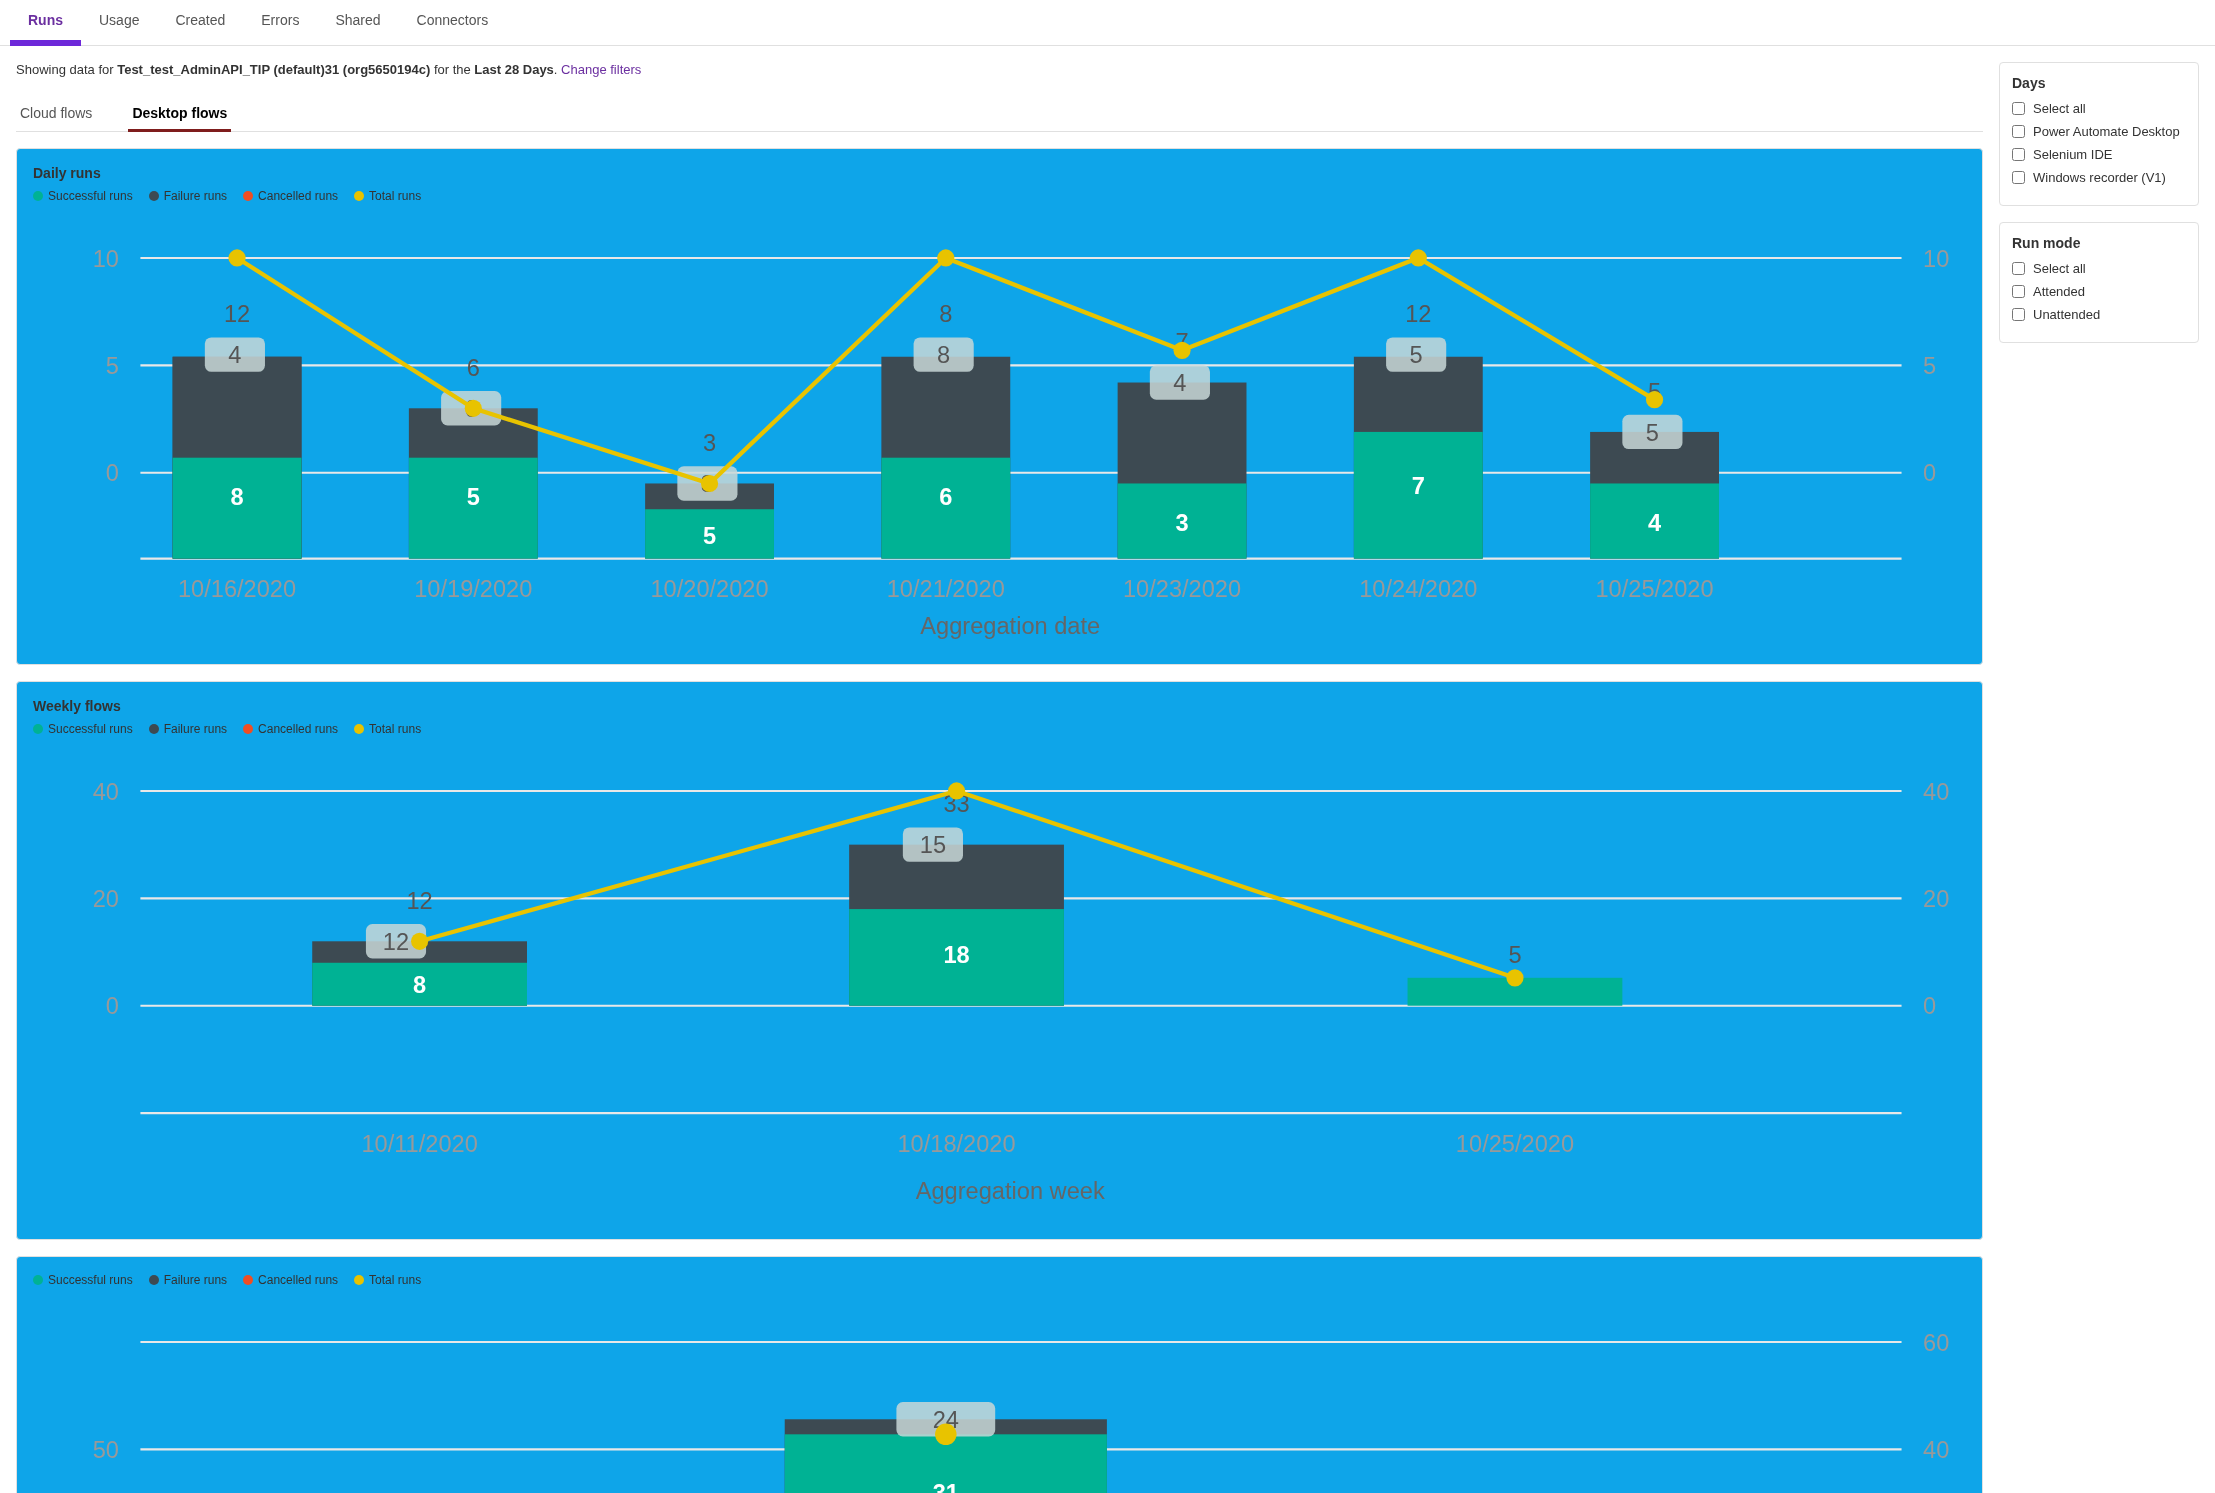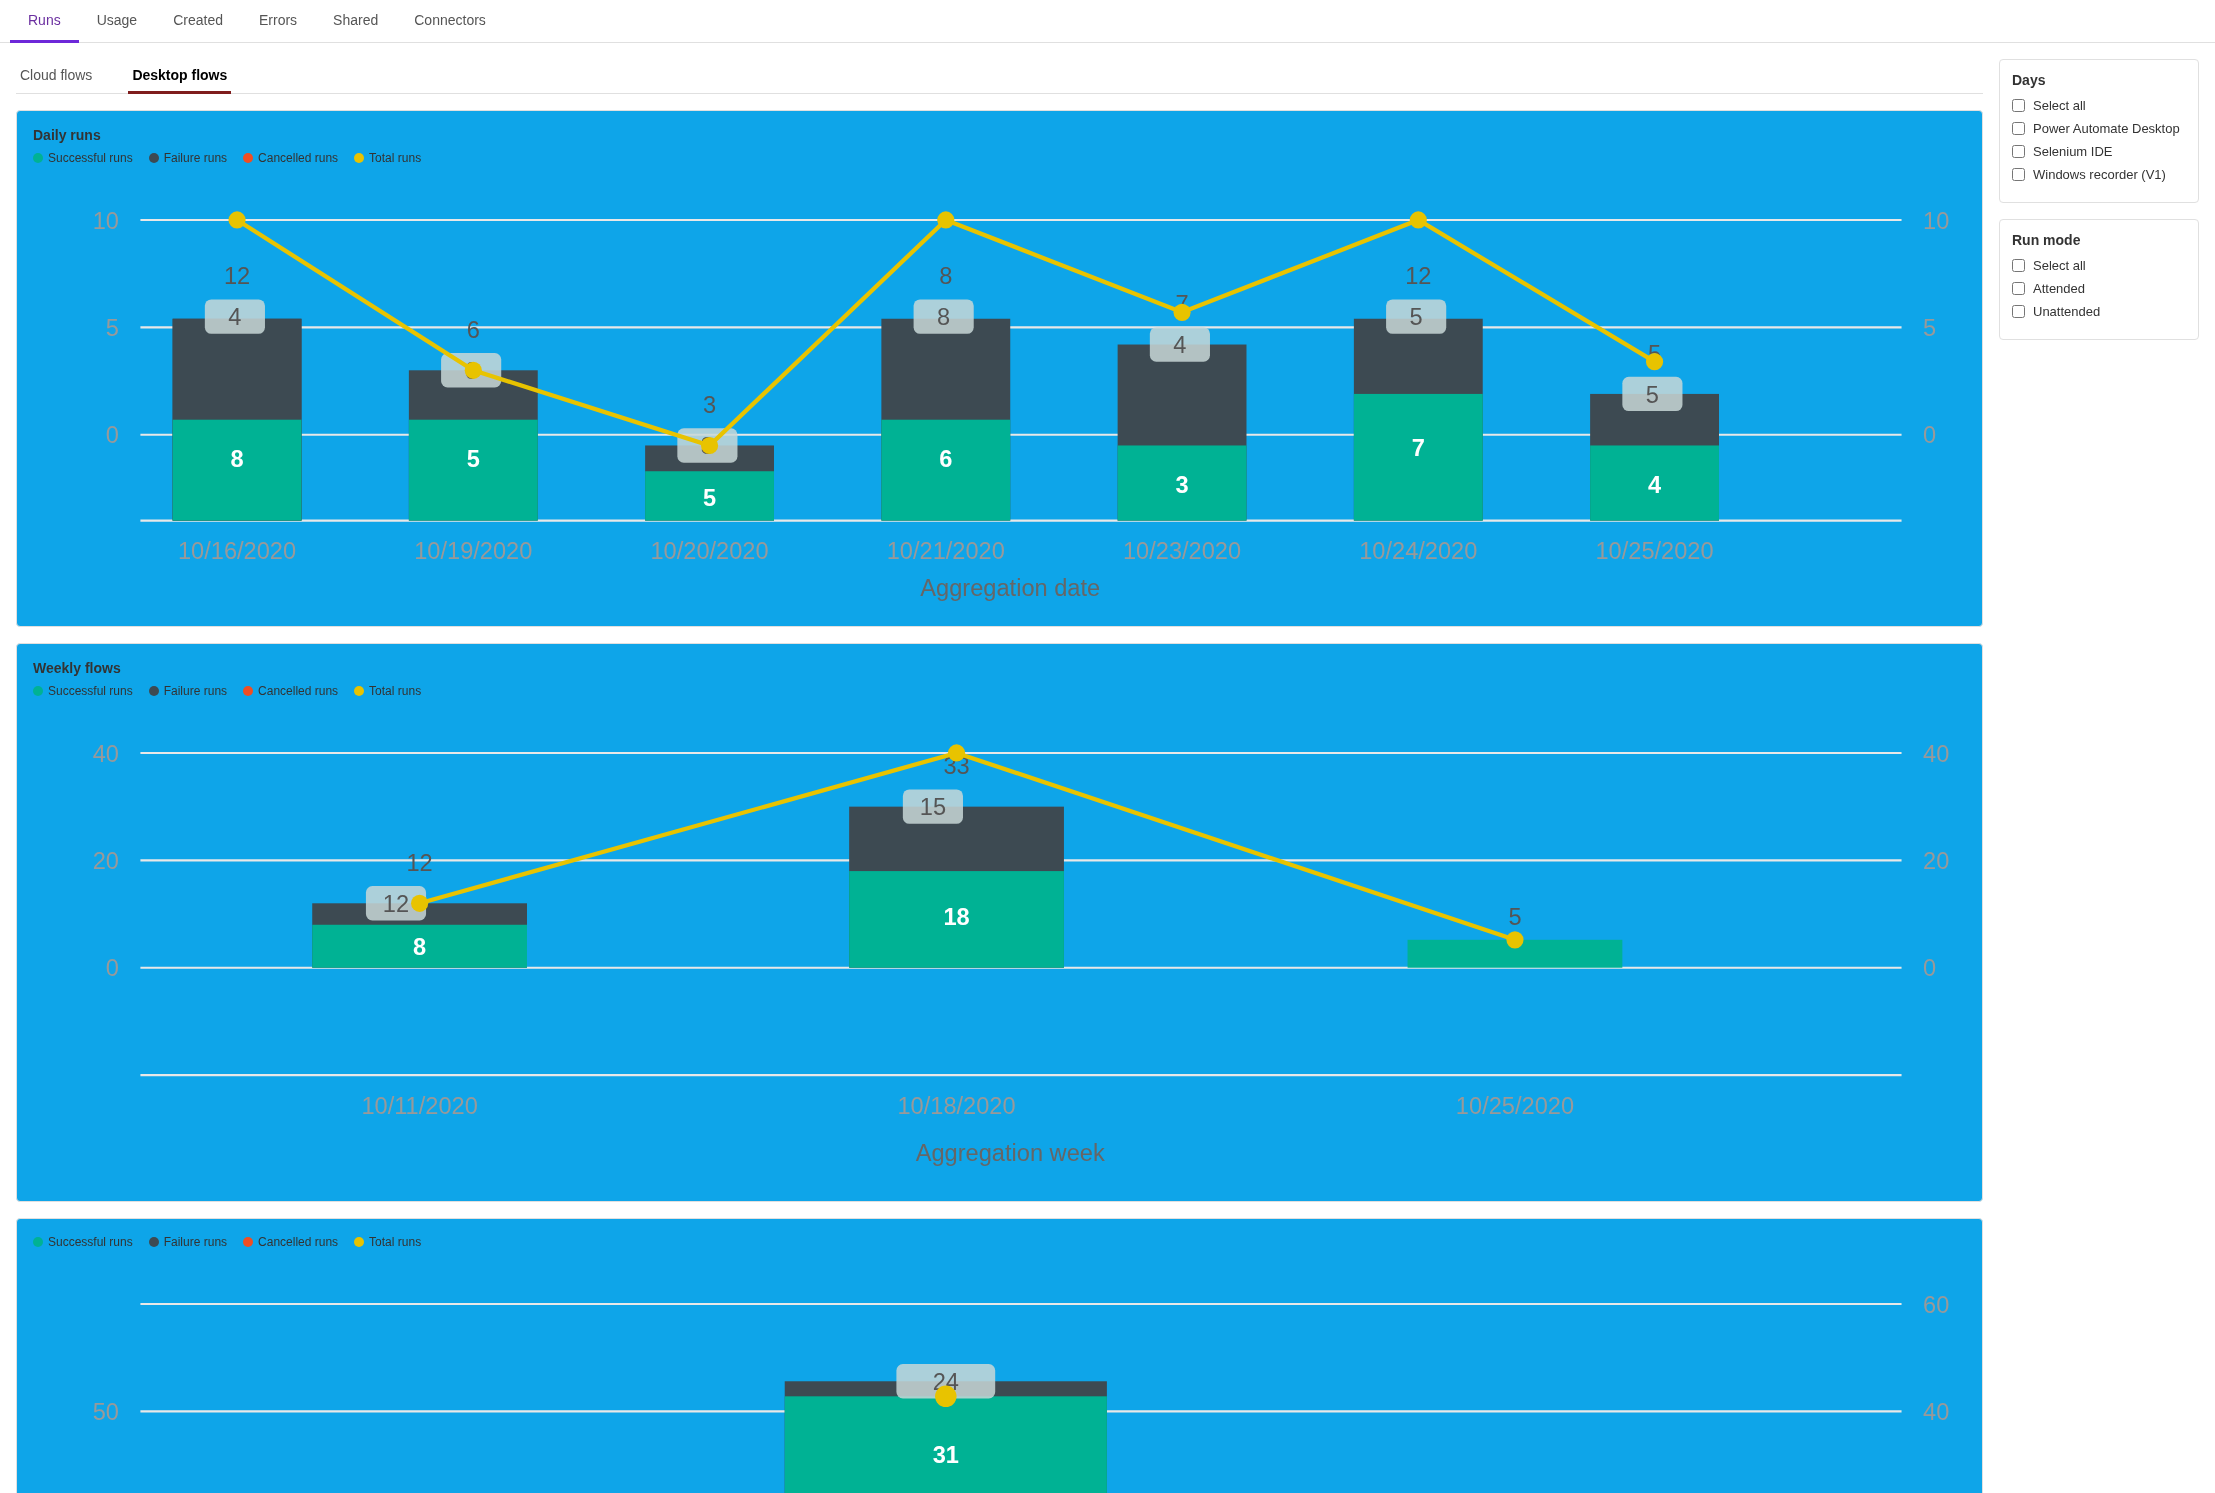--- a/index.html
+++ b/index.html
@@ -1,21 +1,21 @@
 <!DOCTYPE html>
 <html><head>
   <meta charset="utf-8">
   <style>
     * { box-sizing: border-box; margin: 0; padding: 0; }
     body { font-family: 'Segoe UI', Arial, sans-serif; font-size: 14px; color: #333; background: #fff; }
 
     
     .nav-tabs { display: flex; border-bottom: 1px solid #e0e0e0; padding: 0 10px; }
     .nav-tab { padding: 12px 18px; cursor: pointer; font-size: 14px; color: #555; text-decoration: none; border-bottom: 3px solid transparent; margin-bottom: -1px; }
-    .nav-tab.active { color: #6b2fa0; border-bottom: 3px solid #6d28d9; font-weight: 400; }
+    .nav-tab.active { color: #6b2fa0; border-bottom: 6px solid #6d28d9; font-weight: 700; }
 
     
     .main { display: flex; gap: 16px; padding: 16px; }
     .content-area { flex: 1; min-width: 0; }
 
     
     .info-bar { font-size: 13px; margin-bottom: 20px; color: #333; }
     .info-bar strong { font-weight: 700; }
     .info-bar a { color: #6b2fa0; text-decoration: none; cursor: pointer; }
 
@@ -62,20 +62,23 @@
   <a class="nav-tab">Usage</a>
   <a class="nav-tab">Created</a>
   <a class="nav-tab">Errors</a>
   <a class="nav-tab">Shared</a>
   <a class="nav-tab">Connectors</a>
 </nav>
 
 <div class="main">
   <div class="content-area">
 
+    <div class="info-bar">
+      <span>Showing data for </span><strong>Test_test_AdminAPI_TIP (default)31 (org5650194c)</strong><span> for the </span><strong>Last 28 Days</strong><span>.</span> <a>Change filters</a>
+    </div>
 
     <div class="sub-tabs">
       <div class="sub-tab">Cloud flows</div>
       <div class="sub-tab active">Desktop flows</div>
     </div>
 
     <div class="chart-card">
       <div class="chart-title">Daily runs</div>
       <div class="legend">
         <div class="legend-item">

